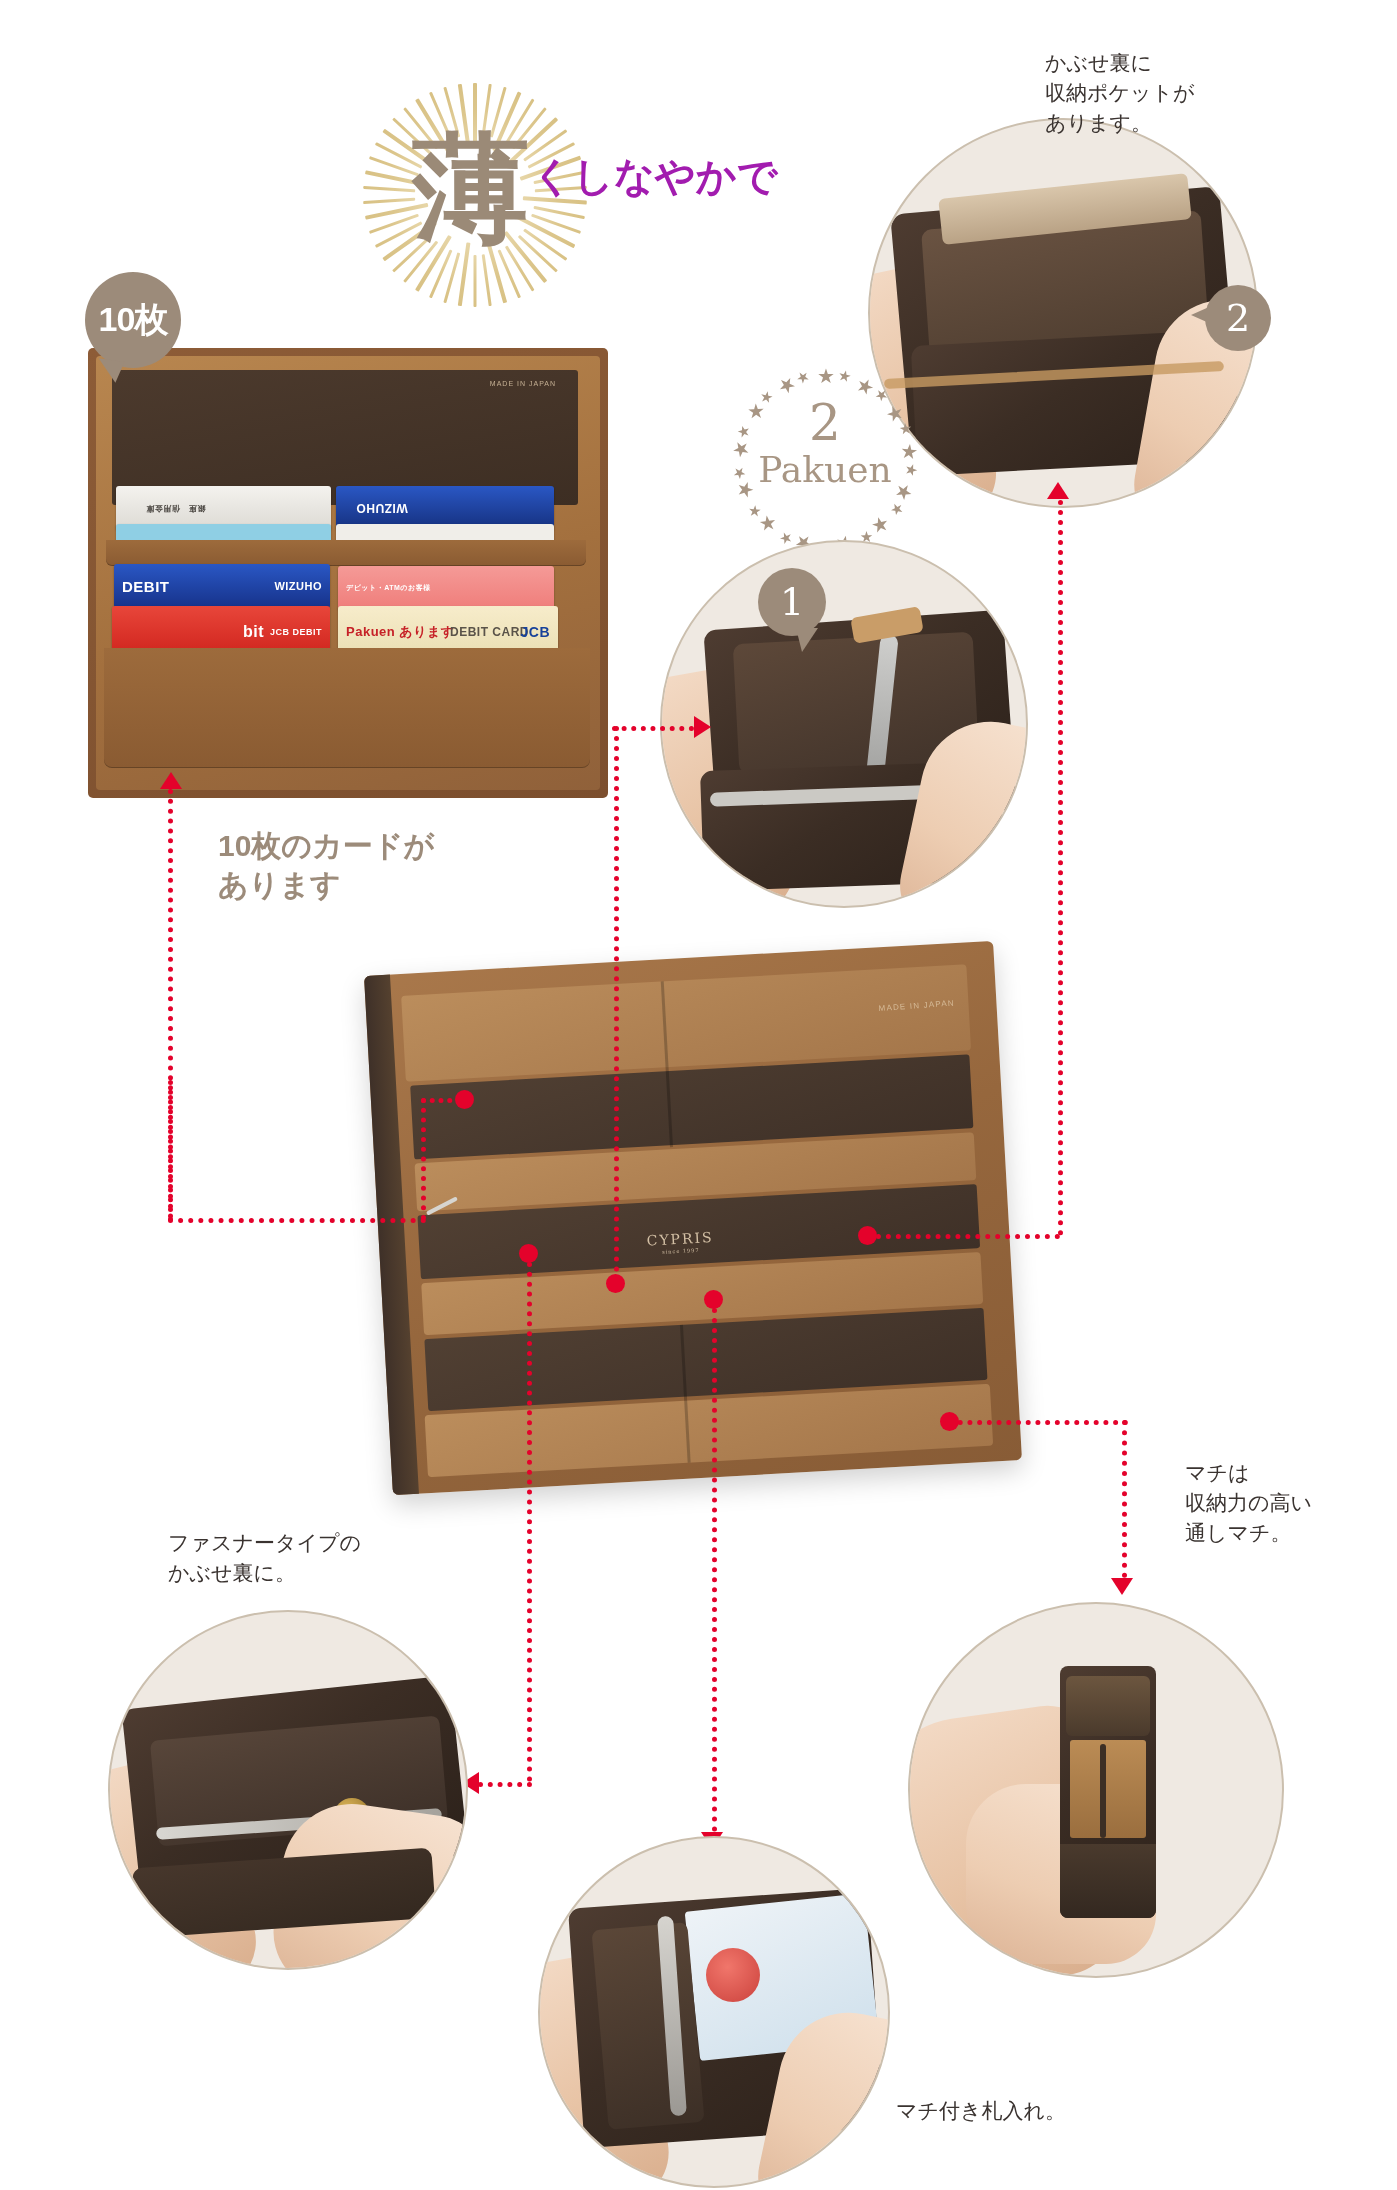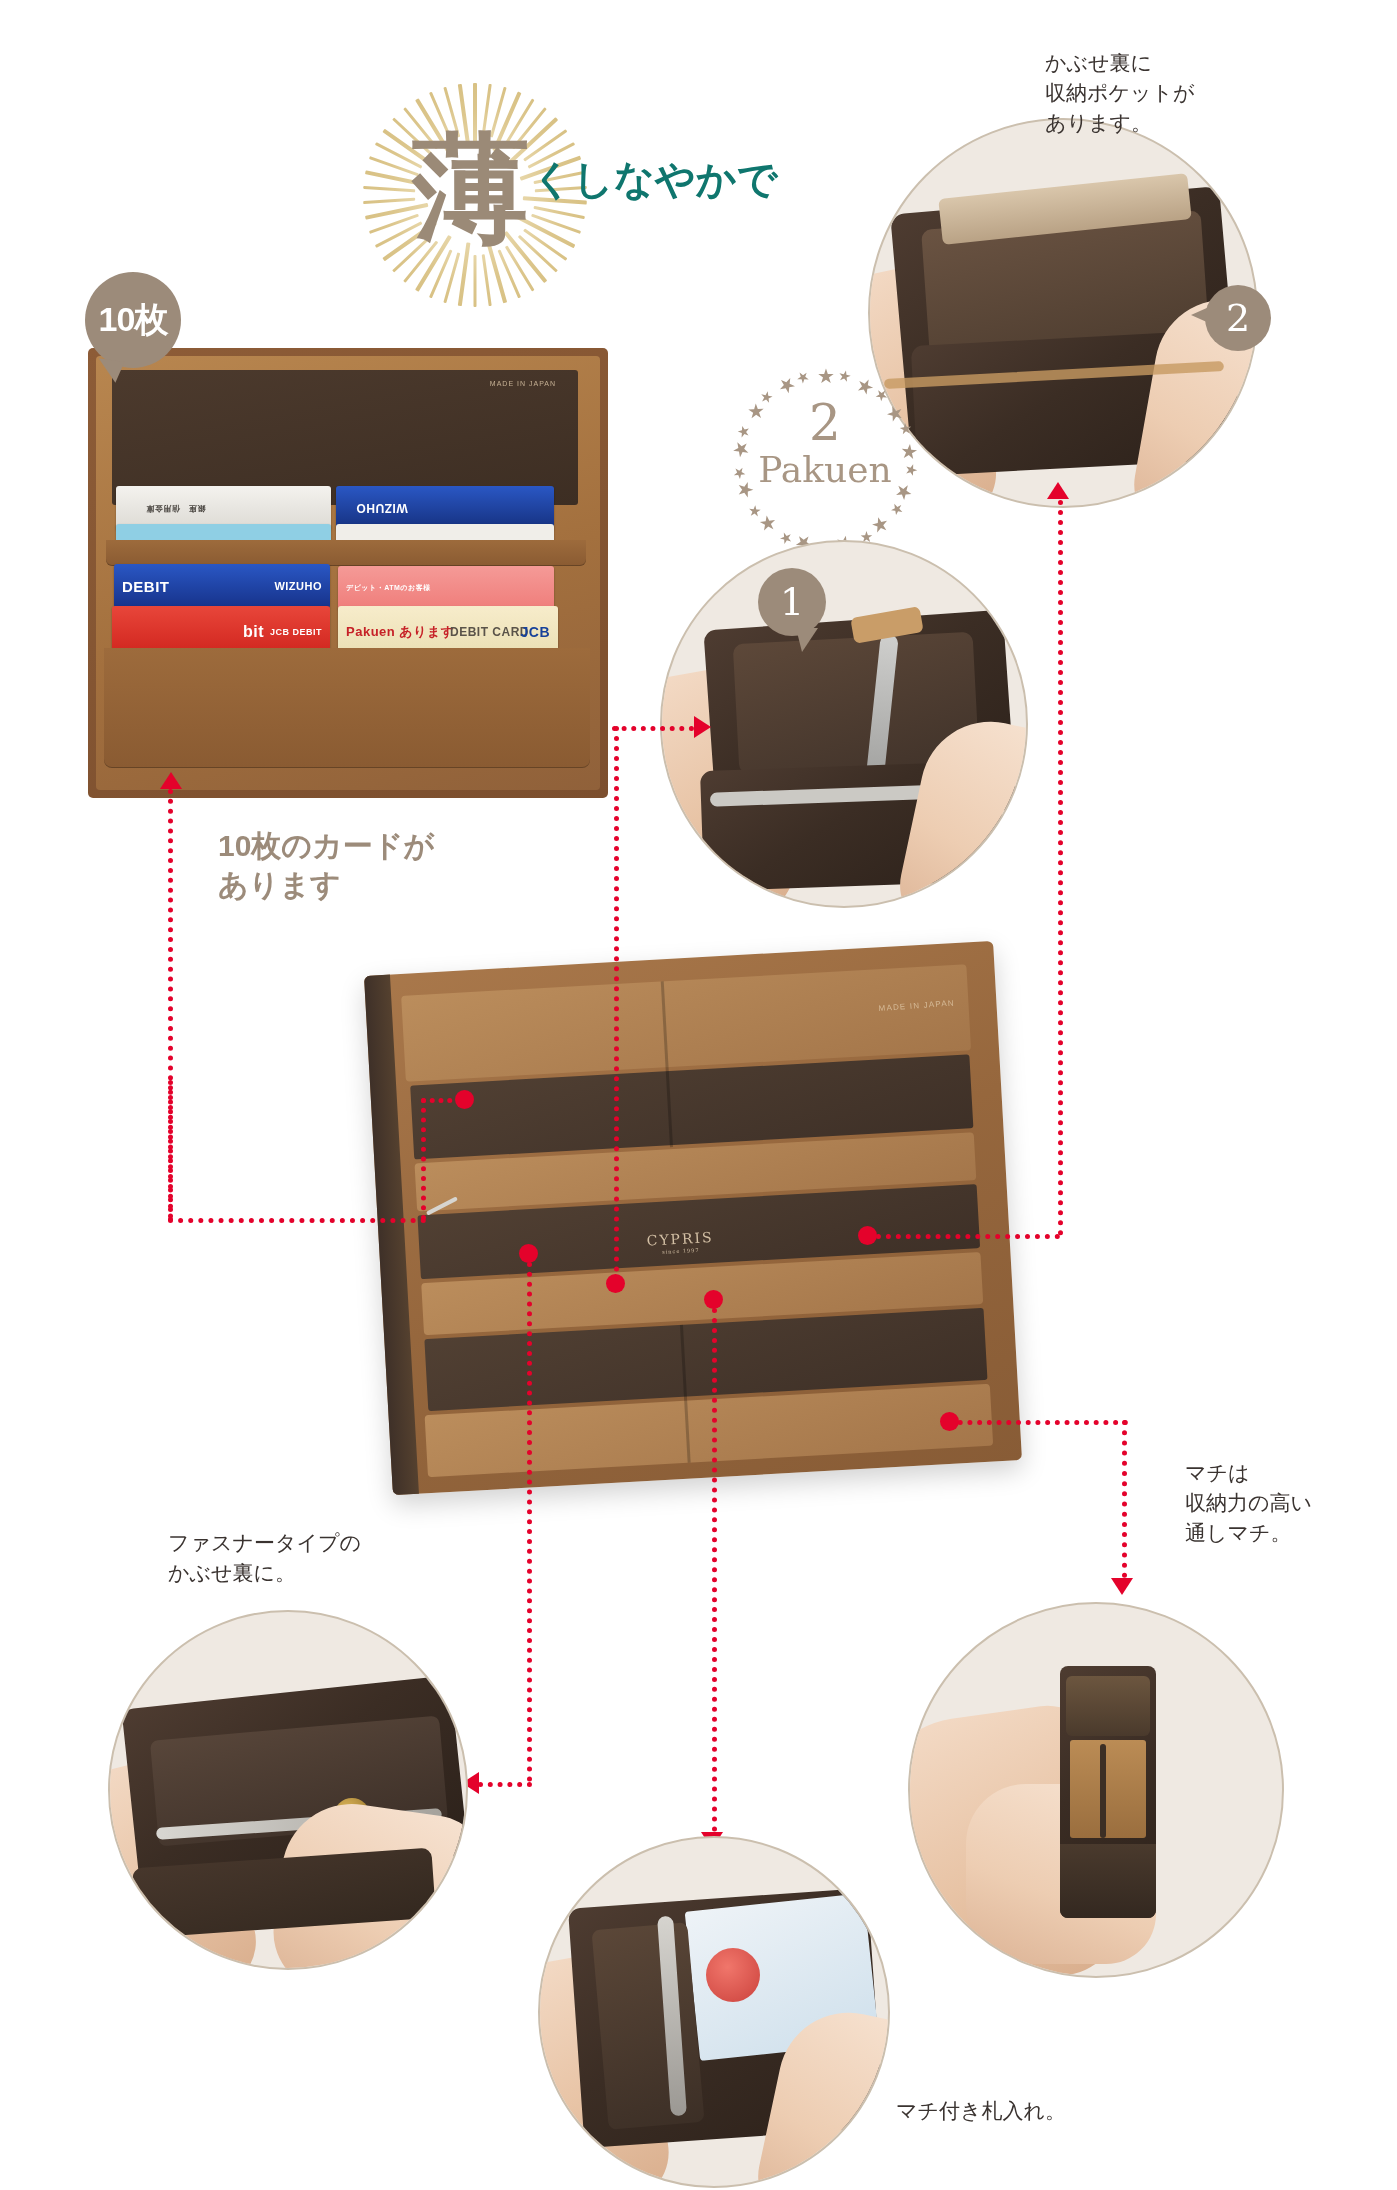--- a/index.html
+++ b/index.html
@@ -37,22 +37,22 @@
   .kanji-big{
     position:absolute;left:52px;top:50px;
     font-family:"DejaVu Serif","Liberation Serif",serif;
     font-size:118px;line-height:1;
     color:#9b8a77;
     font-weight:700;
     letter-spacing:0;
   }
   .title-line1{
     position:absolute;left:172px;top:78px;
-    font-family:Liberation Serif, serif;
-    font-size:40px;line-height:1.1;color:#0f766e;font-weight:700;
+    font-family:Liberation Mono, monospace;
+    font-size:40px;line-height:1.1;color:#a21caf;font-weight:700;
     white-space:nowrap;
   }
   .title-line2{
     position:absolute;left:140px;top:128px;
     font-family:"DejaVu Serif","Liberation Serif",serif;
     font-size:40px;line-height:1.1;color:#2d2824;font-weight:700;
     white-space:nowrap;
   }
 
   

